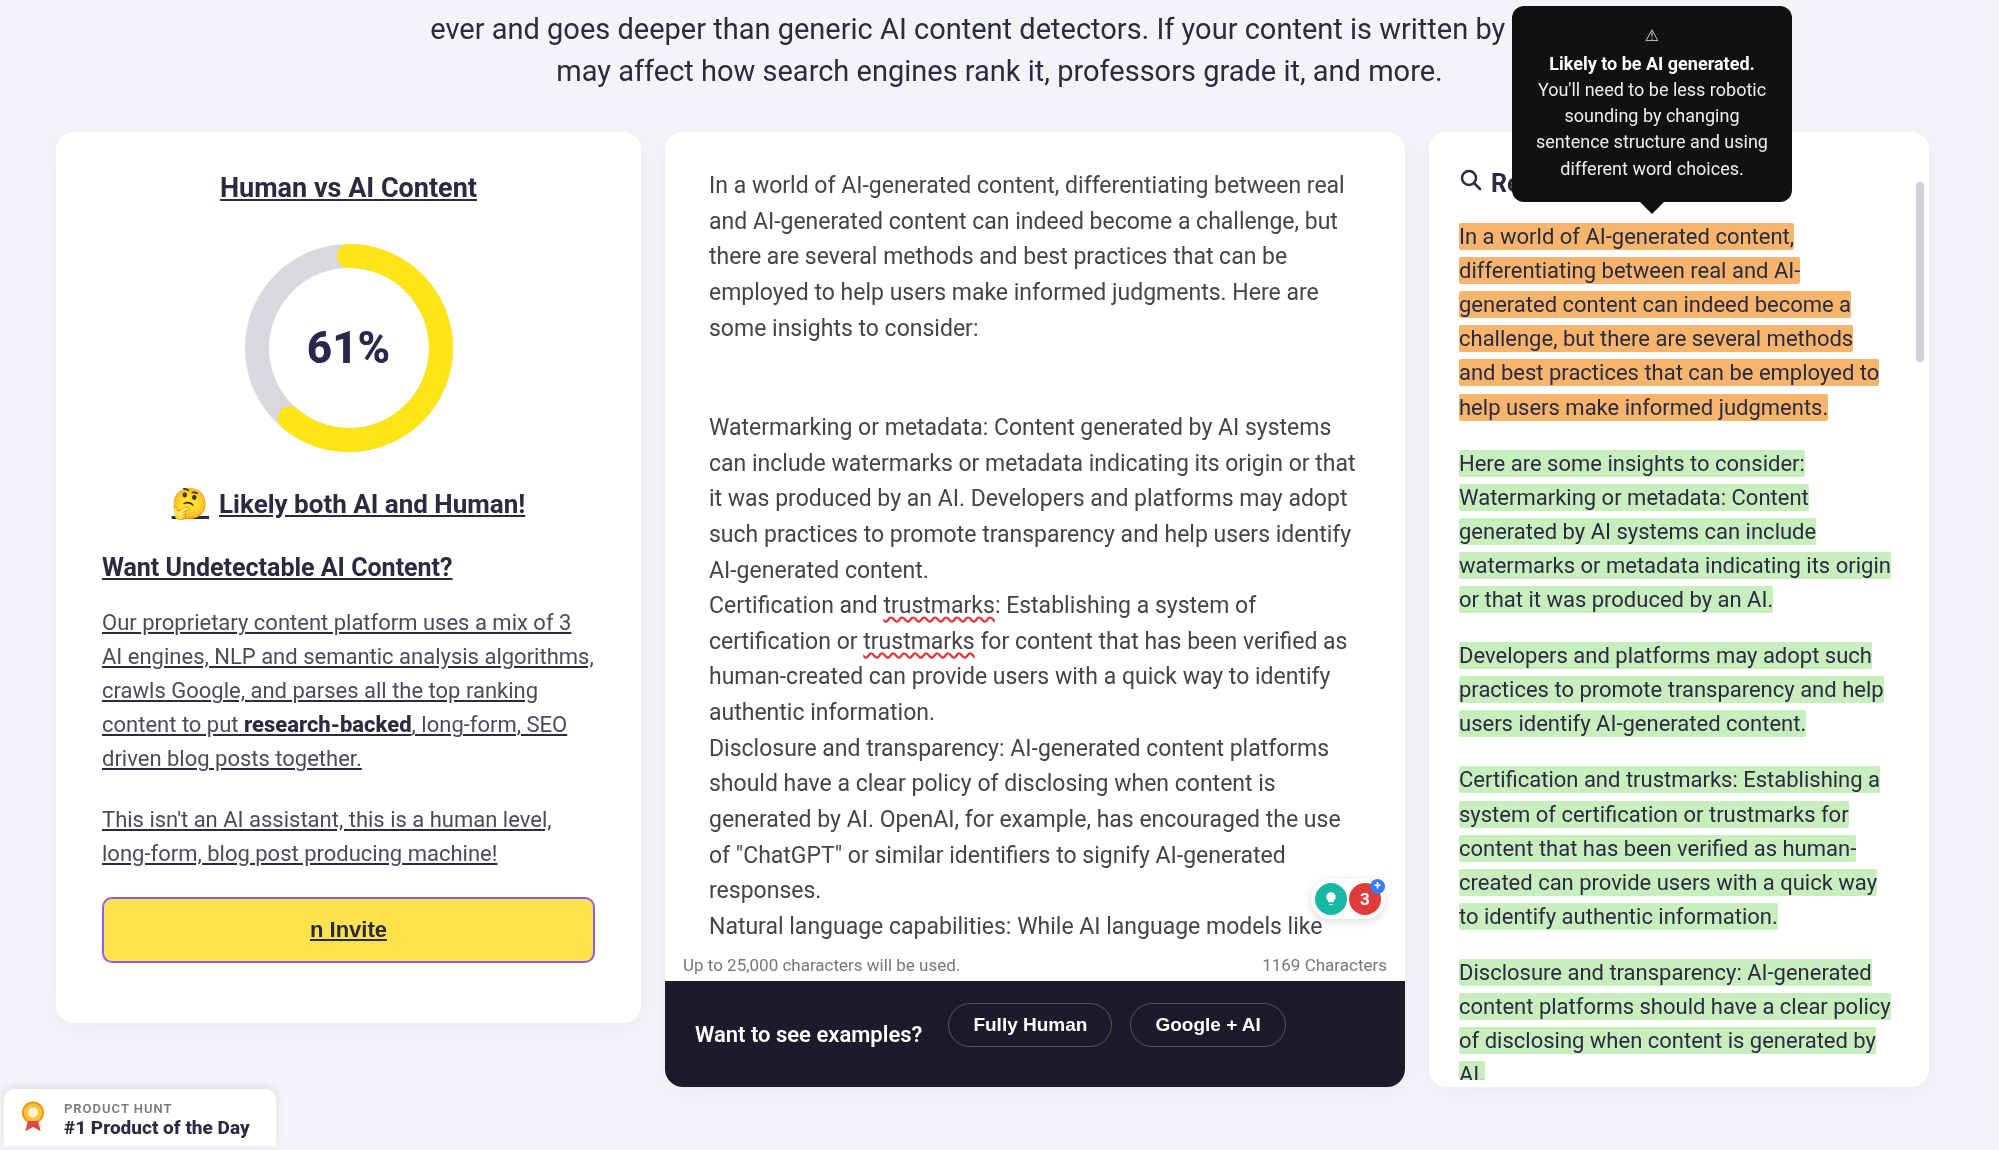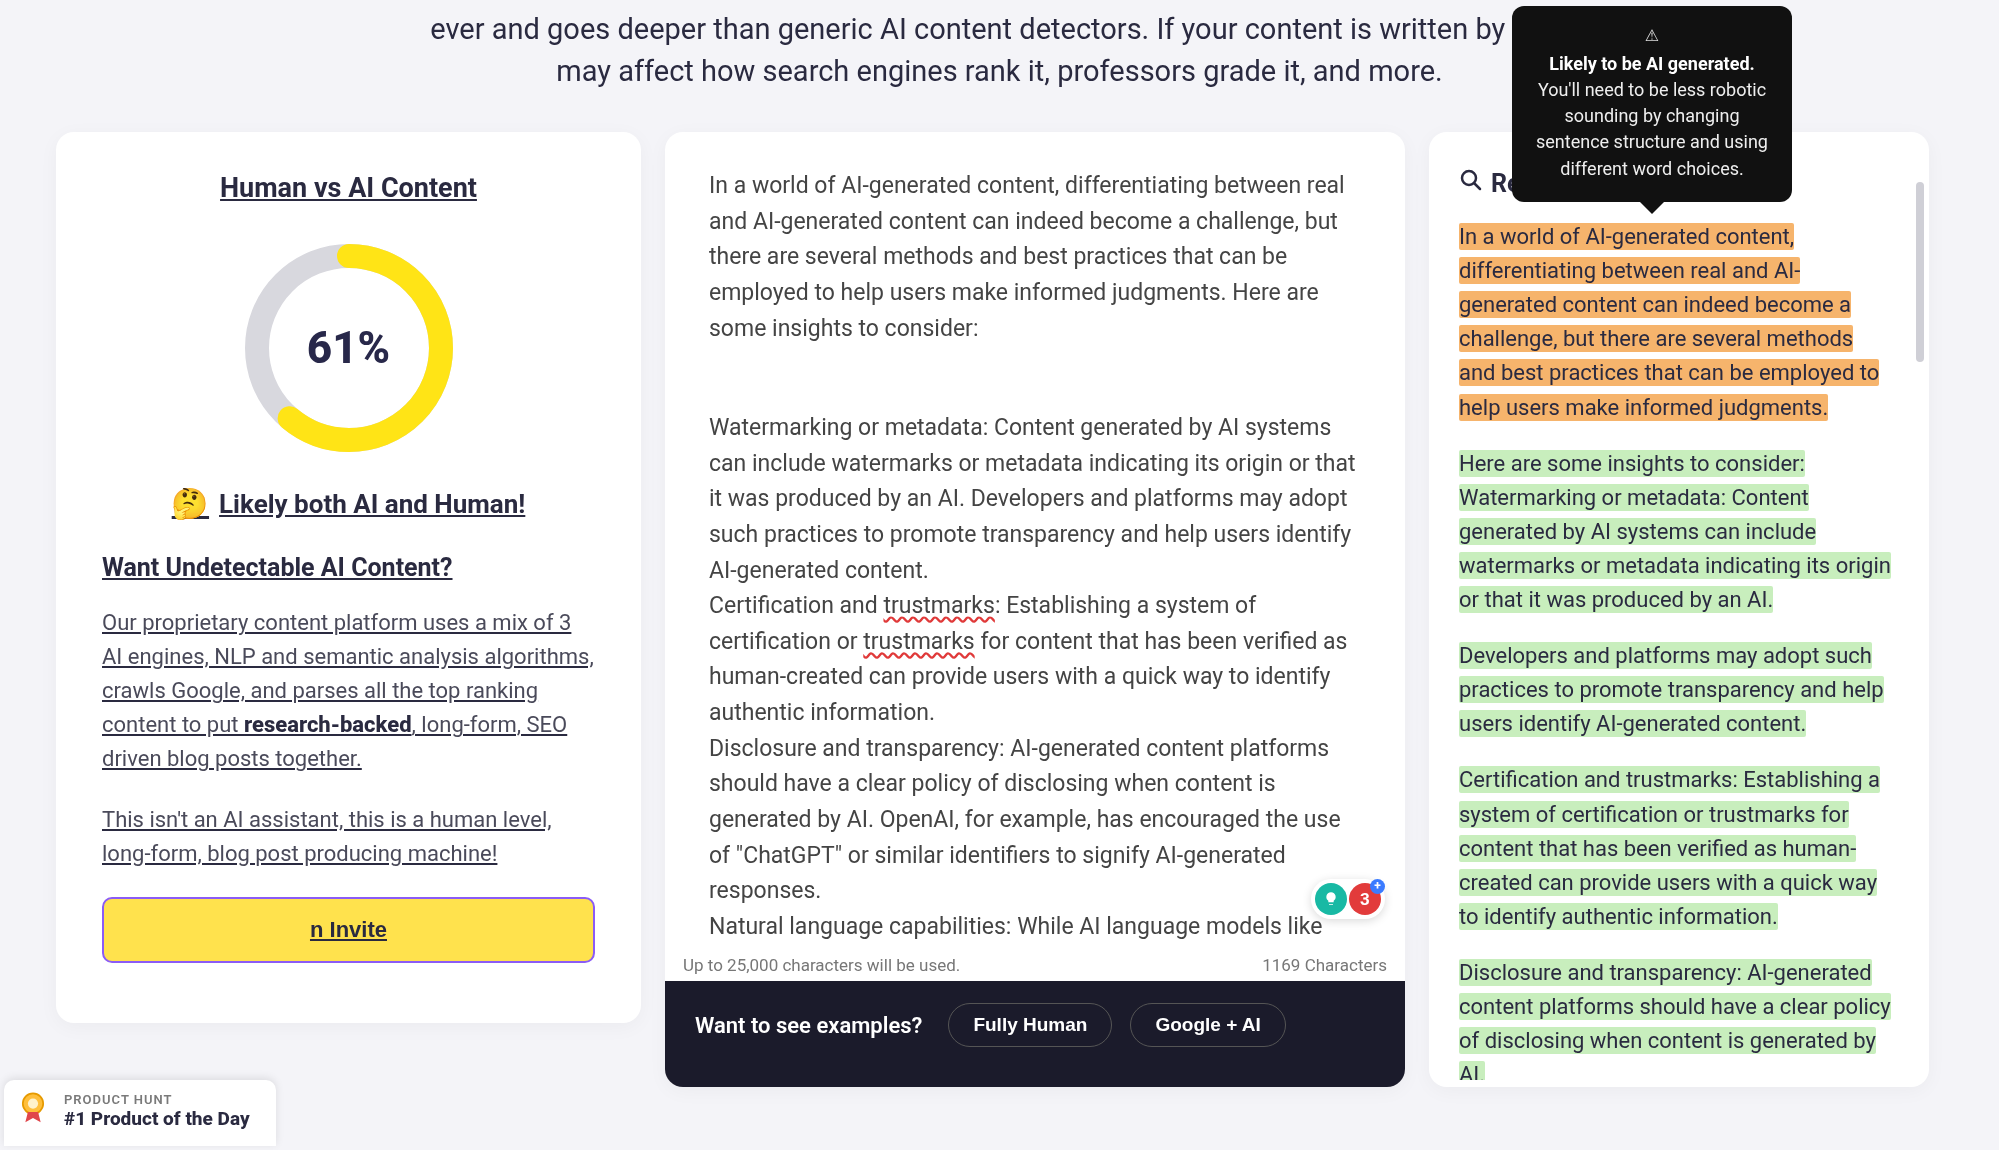--- a/index.html
+++ b/index.html
@@ -134,21 +134,21 @@
     justify-content: space-between;
     font-size: 17px;
     color: #777;
     padding: 6px 18px;
   }
   .examples-bar {
     background: #1b1b2b;
     color: #fff;
     padding: 22px 30px 40px;
     display: flex;
-    align-items: center;
+    align-items: flex-end;
     gap: 18px;
     flex-wrap: wrap;
     border-radius: 0 0 18px 18px;
   }
   .examples-bar .lead {
     font-size: 22px;
     font-weight: 600;
     margin-right: 8px;
   }
   .pill {
@@ -273,21 +273,21 @@
   .tooltip strong { color: #fff; font-weight: 700; }
 
   
   .ph-badge {
     position: absolute;
     left: 4px;
     bottom: 4px;
     background: #fff;
     border-radius: 10px 10px 0 0;
     box-shadow: 0 -2px 8px rgba(0,0,0,0.1);
-    padding: 12px 26px 16px 60px;
+    padding: 12px 26px 7px 60px;
     z-index: 60;
   }
   .ph-badge .ph-medal {
     position: absolute;
     left: 12px; top: 10px;
     width: 34px; height: 34px;
   }
   .ph-badge .line1 {
     font-size: 13px;
     letter-spacing: 1px;

